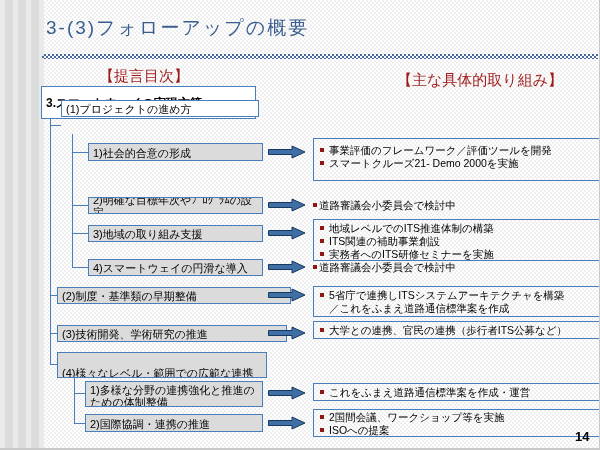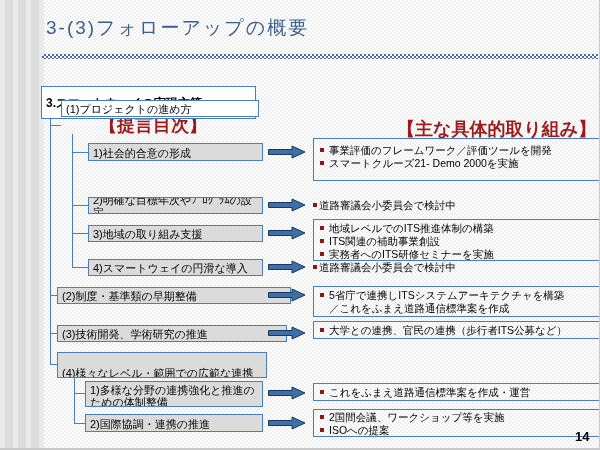--- a/index.html
+++ b/index.html
@@ -23,21 +23,21 @@
     letter-spacing:2px;white-space:nowrap;
   }
   .divider{
     position:absolute;left:42px;top:54px;width:556px;height:5px;
     background-image:
       linear-gradient(45deg,#47699b 25%,transparent 25%,transparent 75%,#47699b 75%),
       linear-gradient(45deg,#47699b 25%,transparent 25%,transparent 75%,#47699b 75%);
     background-size:4px 4px;background-position:0 0,2px 2px;
   }
   .red-heading{
-    position:absolute;font-size:18px;font-weight:bold;color:#9e1b1b;white-space:nowrap;margin-top:46px;
+    position:absolute;font-size:15px;font-weight:normal;color:#9e1b1b;white-space:nowrap;
   }
   .tbox{
     position:absolute;border:1px solid #4a7ebb;background:#ffffff;
     font-size:11px;color:#000;box-sizing:border-box;
     padding:1px 2px 0 4px;line-height:12px;overflow:hidden;
   }
   .tbox.gray{background:#dbdbdb;}
   .tbox.single{display:flex;align-items:center;}
   .rbox{
     position:absolute;border:1px solid #4a7ebb;background:transparent;

